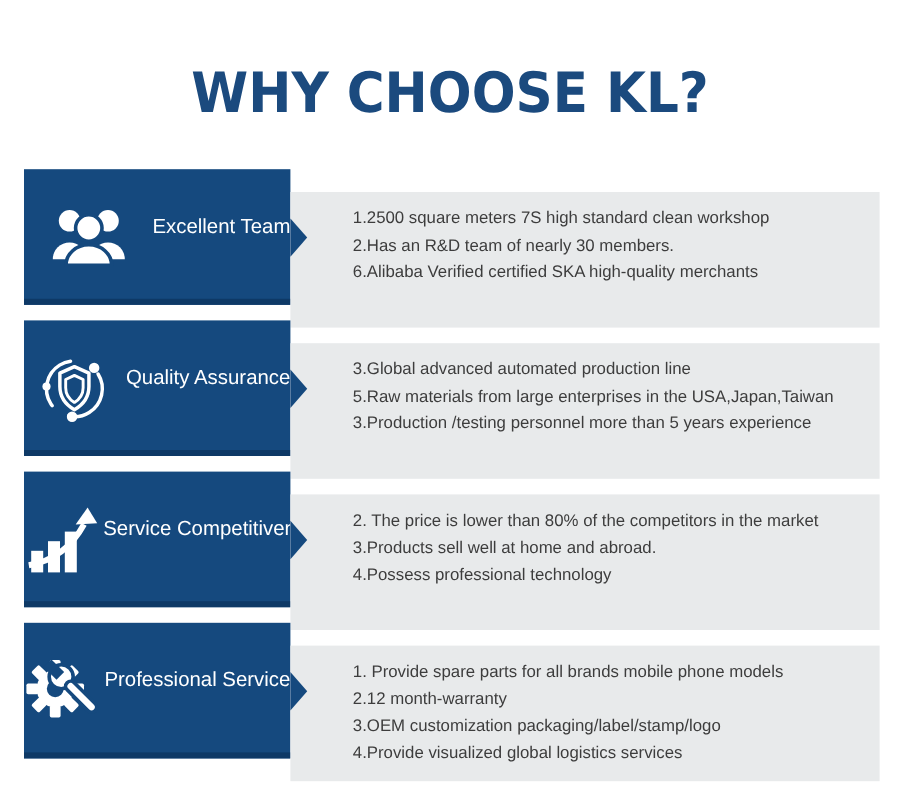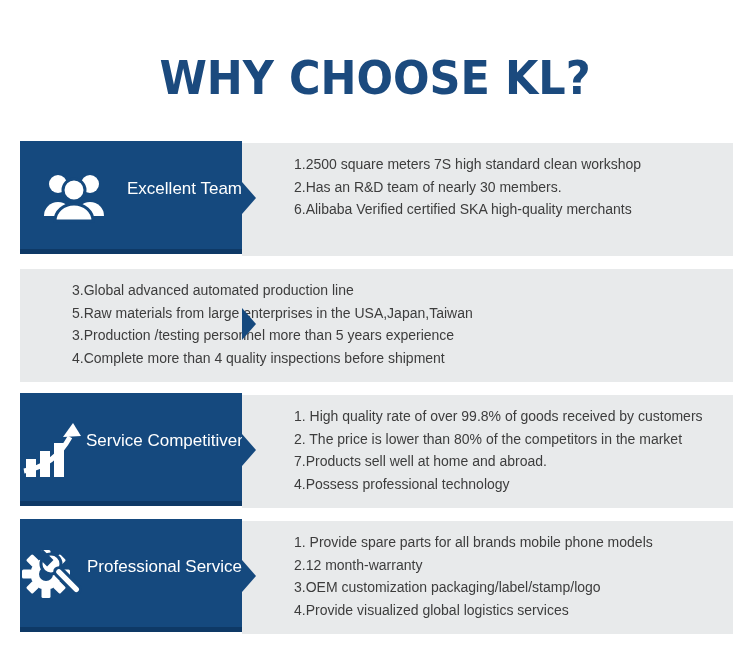--- a/index.html
+++ b/index.html
@@ -52,21 +52,21 @@
   .box-label{
     font-size:17px;
     line-height:1;
     margin-bottom:13px;
     white-space:nowrap;
     color:#fff;
   }
   .panel{
     flex:1;
     background:var(--panel-gray);
-    margin-top:2px;
+    margin-top:19px;
     height:113px;
     padding:10px 8px 0 52px;
   }
   .li{
     font-size:14px;
     line-height:22.5px;
     color:var(--text);
     white-space:nowrap;
   }
   .arrow{
@@ -108,49 +108,60 @@
     </div>
     <div class="arrow"></div>
     <div class="panel">
       <div class="li">1.2500 square meters 7S high standard clean workshop</div>
       <div class="li">2.Has an R&amp;D team of nearly 30 members.</div>
       <div class="li">6.Alibaba Verified certified SKA high-quality merchants</div>
     </div>
   </div>
 
   <div class="row">
+    <div class="blue-box">
+      <div class="icon-wrap">
+        <svg width="62" height="62" viewBox="0 0 64 64">
+          <circle cx="32" cy="32" r="24" fill="none" stroke="#fff" stroke-width="3" stroke-linecap="round" stroke-dasharray="56 17 50 28" transform="rotate(-32 32 32)"></circle>
+          <circle cx="49" cy="14" r="4.5" fill="#fff"></circle>
+          <circle cx="8" cy="30" r="3.5" fill="#fff"></circle>
+          <circle cx="30" cy="56" r="4.5" fill="#fff"></circle>
+          <path d="M32 13 L44.5 18.5 V30 C44.5 41 38 46.5 32 50 C26 46.5 19.5 41 19.5 30 V18.5 Z" fill="none" stroke="#fff" stroke-width="3" stroke-linejoin="round"></path>
+          <path d="M32 20.5 L39.5 24 V31 C39.5 38 35.5 41.5 32 43.7 C28.5 41.5 24.5 38 24.5 31 V24 Z" fill="none" stroke="#fff" stroke-width="2.5" stroke-linejoin="round"></path>
+        </svg>
+      </div>
+      <div class="box-label">Quality Assurance</div>
+    </div>
     <div class="arrow"></div>
     <div class="panel">
       <div class="li">3.Global advanced automated production line</div>
       <div class="li">5.Raw materials from large enterprises in the USA,Japan,Taiwan</div>
       <div class="li">3.Production /testing personnel more than 5 years experience</div>
-      <div class="li">4.Complete more than 4 quality inspections before shipment</div>
     </div>
   </div>
 
   <div class="row">
     <div class="blue-box">
       <div class="icon-wrap">
         <svg width="66" height="57" viewBox="0 0 66 57">
           <g fill="#fff">
             <rect x="6" y="37" width="10" height="18"></rect>
             <rect x="20" y="29" width="10" height="26"></rect>
             <rect x="34" y="21" width="10" height="34"></rect>
           </g>
           <path d="M4 49 C 22 46 38 37 50 15" fill="none" stroke="#fff" stroke-width="5"></path>
           <path d="M43 15 L53 1 L61 14 Z" fill="#fff"></path>
         </svg>
       </div>
       <div class="box-label">Service Competitiveness</div>
     </div>
     <div class="arrow"></div>
     <div class="panel">
-      <div class="li">1. High quality rate of over 99.8% of goods received by customers</div>
       <div class="li">2. The price is lower than 80% of the competitors in the market</div>
-      <div class="li">7.Products sell well at home and abroad.</div>
+      <div class="li">3.Products sell well at home and abroad.</div>
       <div class="li">4.Possess professional technology</div>
     </div>
   </div>
 
   <div class="row">
     <div class="blue-box">
       <div class="icon-wrap">
         <svg width="66" height="60" viewBox="0 0 66 60">
           <g fill="#fff">
             <rect x="20.5" y="4" width="9" height="10" rx="1.5"></rect>

